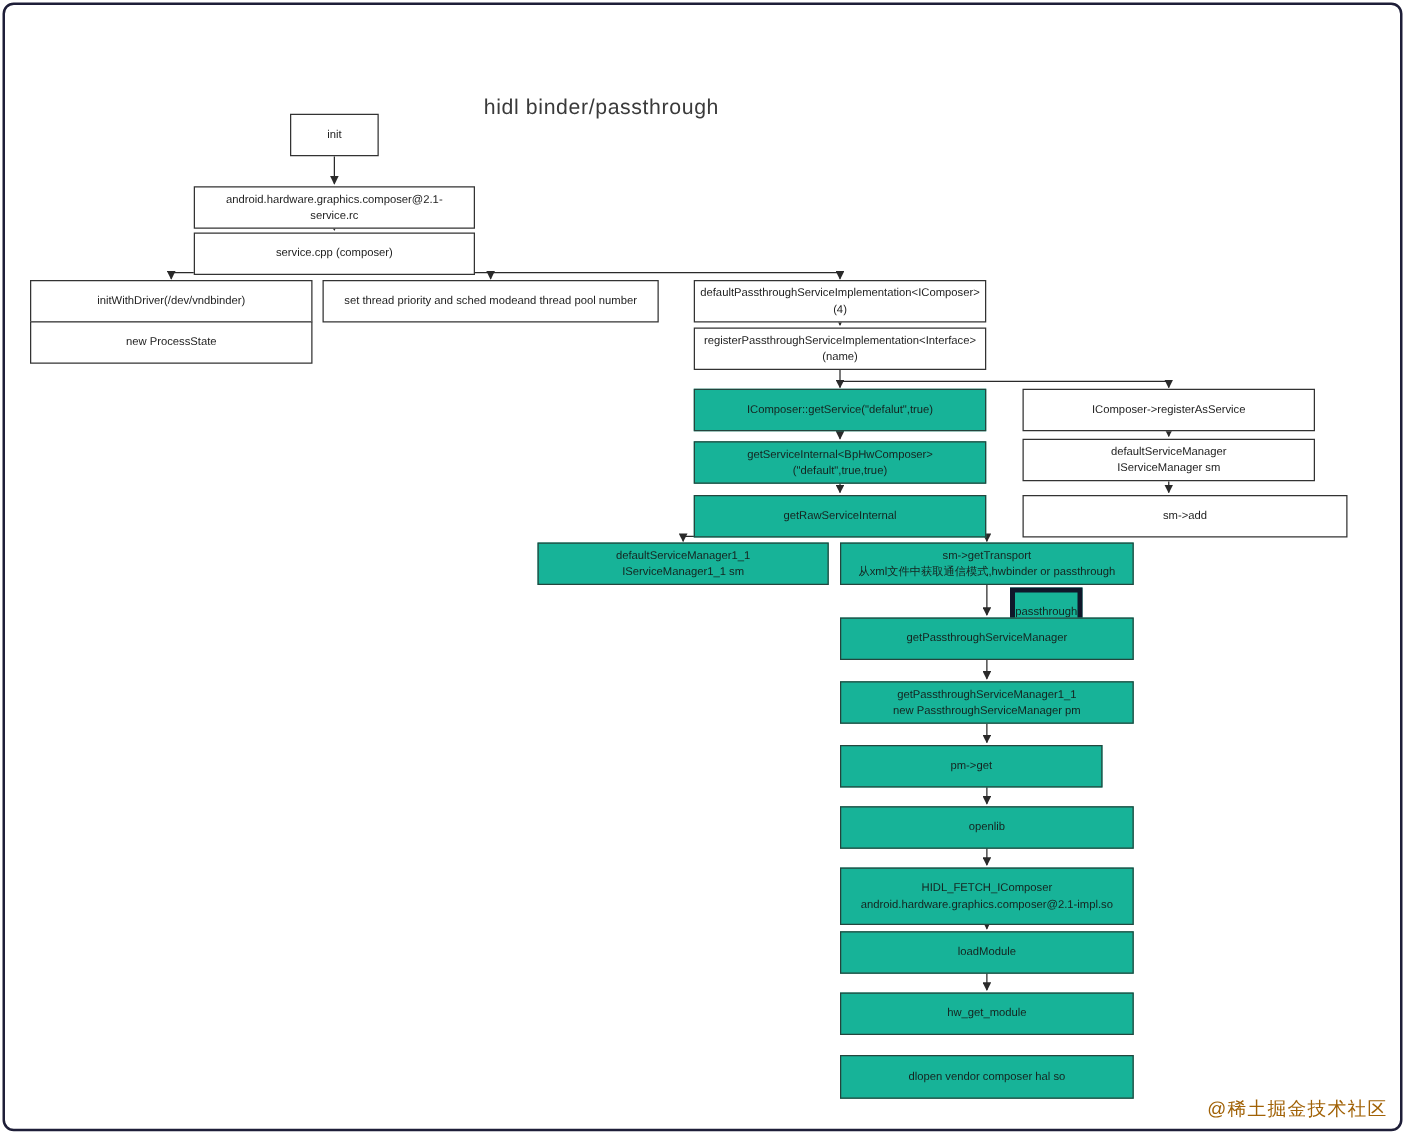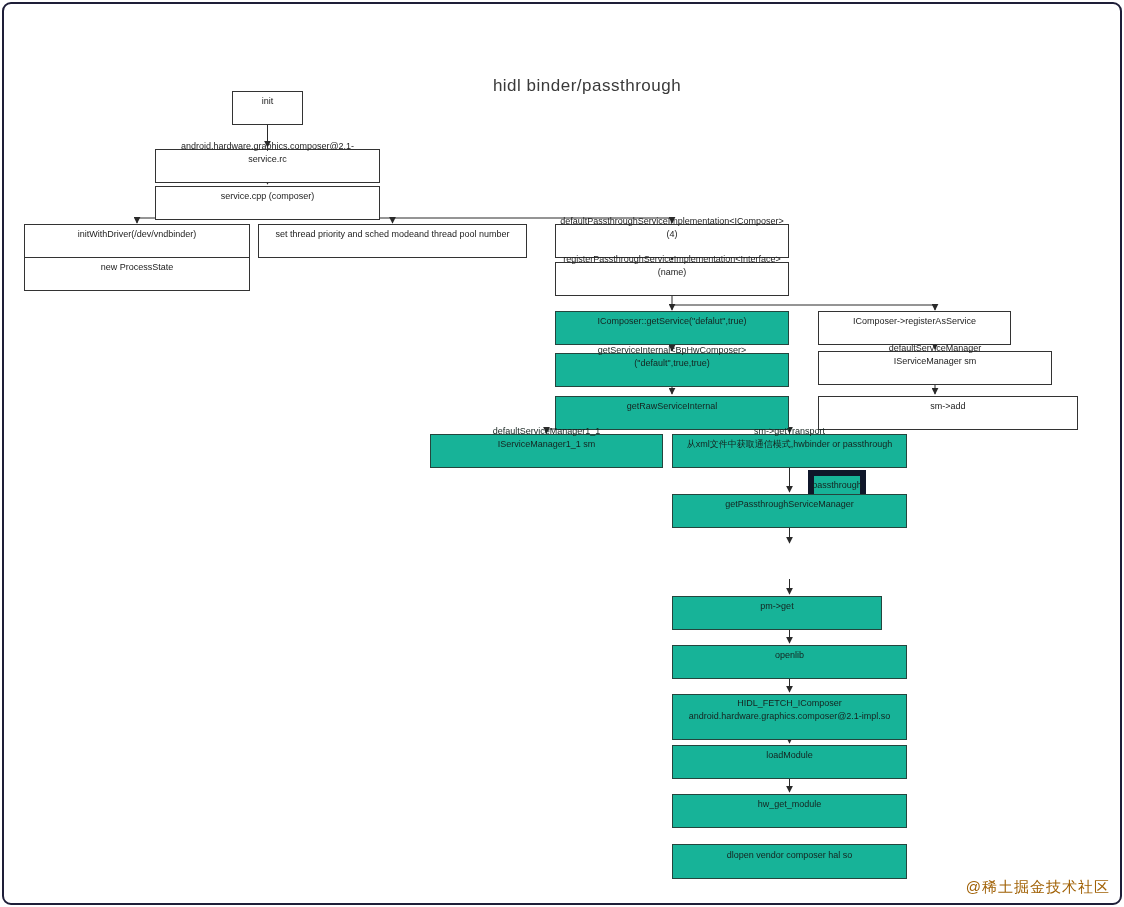--- a/index.html
+++ b/index.html
@@ -21,47 +21,46 @@
     inset: 2px;
     border: 2px solid #1e1e38;
     border-radius: 9px;
     pointer-events: none;
   }
   .title {
     position: absolute;
     left: 387px;
     top: 76px;
     width: 400px;
-    text-align: center;
     font-size: 17px;
     letter-spacing: 0.5px;
     color: #3a3a3a;
   }
   .node {
     position: absolute;
     background: #ffffff;
     border: 1px solid var(--border);
     box-sizing: border-box;
     display: flex;
     flex-direction: column;
     align-items: center;
-    justify-content: flex-end;
+    justify-content: center;
     text-align: center;
     font-size: 9px;
     line-height: 1.45;
     color: #222222;
     padding: 16px 6px;
   }
   .node.hl {
     background: var(--hl);
     border-color: #24453d;
     color: #15231f;
   }
   .node.tag {
-    border: 6px solid #0f172a;
+    border: 4px solid #0f172a;
     font-size: 9px;
   }
   .arrows { position: absolute; left: 0; top: 0; pointer-events: none; }
   .arrows line, .arrows path { stroke: var(--arrow); stroke-width: 1; fill: none; }
   .arrows marker path { fill: var(--arrow); stroke: none; }
   .watermark {
     position: absolute;
     right: 14px;
     bottom: 10px;
     font-size: 15px;
@@ -156,21 +155,21 @@
   </div>
 
   <div class="node" style="left:555px;top:262px;width:234px;height:34px">
     <div>registerPassthroughServiceImplementation&lt;Interface&gt;  (name)</div>
   </div>
 
   <div class="node hl" style="left:555px;top:311px;width:234px;height:28px">
     <div>IComposer::getService("defalut",true)</div>
   </div>
 
-  <div class="node" style="left:818px;top:311px;width:193px;height:28px">
+  <div class="node" style="left:818px;top:311px;width:234px;height:28px">
     <div>IComposer-&gt;registerAsService</div>
   </div>
 
   <div class="node hl" style="left:555px;top:353px;width:234px;height:30px">
     <div>getServiceInternal&lt;BpHwComposer&gt; ("default",true,true)</div>
   </div>
 
   <div class="node" style="left:818px;top:351px;width:234px;height:34px">
     <div>defaultServiceManager</div>
     <div>IServiceManager sm</div>
@@ -195,20 +194,24 @@
   </div>
 
   <div class="node hl tag" style="left:808px;top:470px;width:58px;height:20px">
     <div>passthrough</div>
   </div>
 
   <div class="node hl" style="left:672px;top:494px;width:235px;height:32px">
     <div>getPassthroughServiceManager</div>
   </div>
 
+  <div class="node hl" style="left:672px;top:545px;width:235px;height:34px">
+    <div>getPassthroughServiceManager1_1</div>
+    <div>new PassthroughServiceManager pm</div>
+  </div>
 
   <div class="node hl" style="left:672px;top:596px;width:210px;height:32px">
     <div>pm-&gt;get</div>
   </div>
 
   <div class="node hl" style="left:672px;top:645px;width:235px;height:32px">
     <div>openlib</div>
   </div>
 
   <div class="node hl" style="left:672px;top:694px;width:235px;height:46px">

